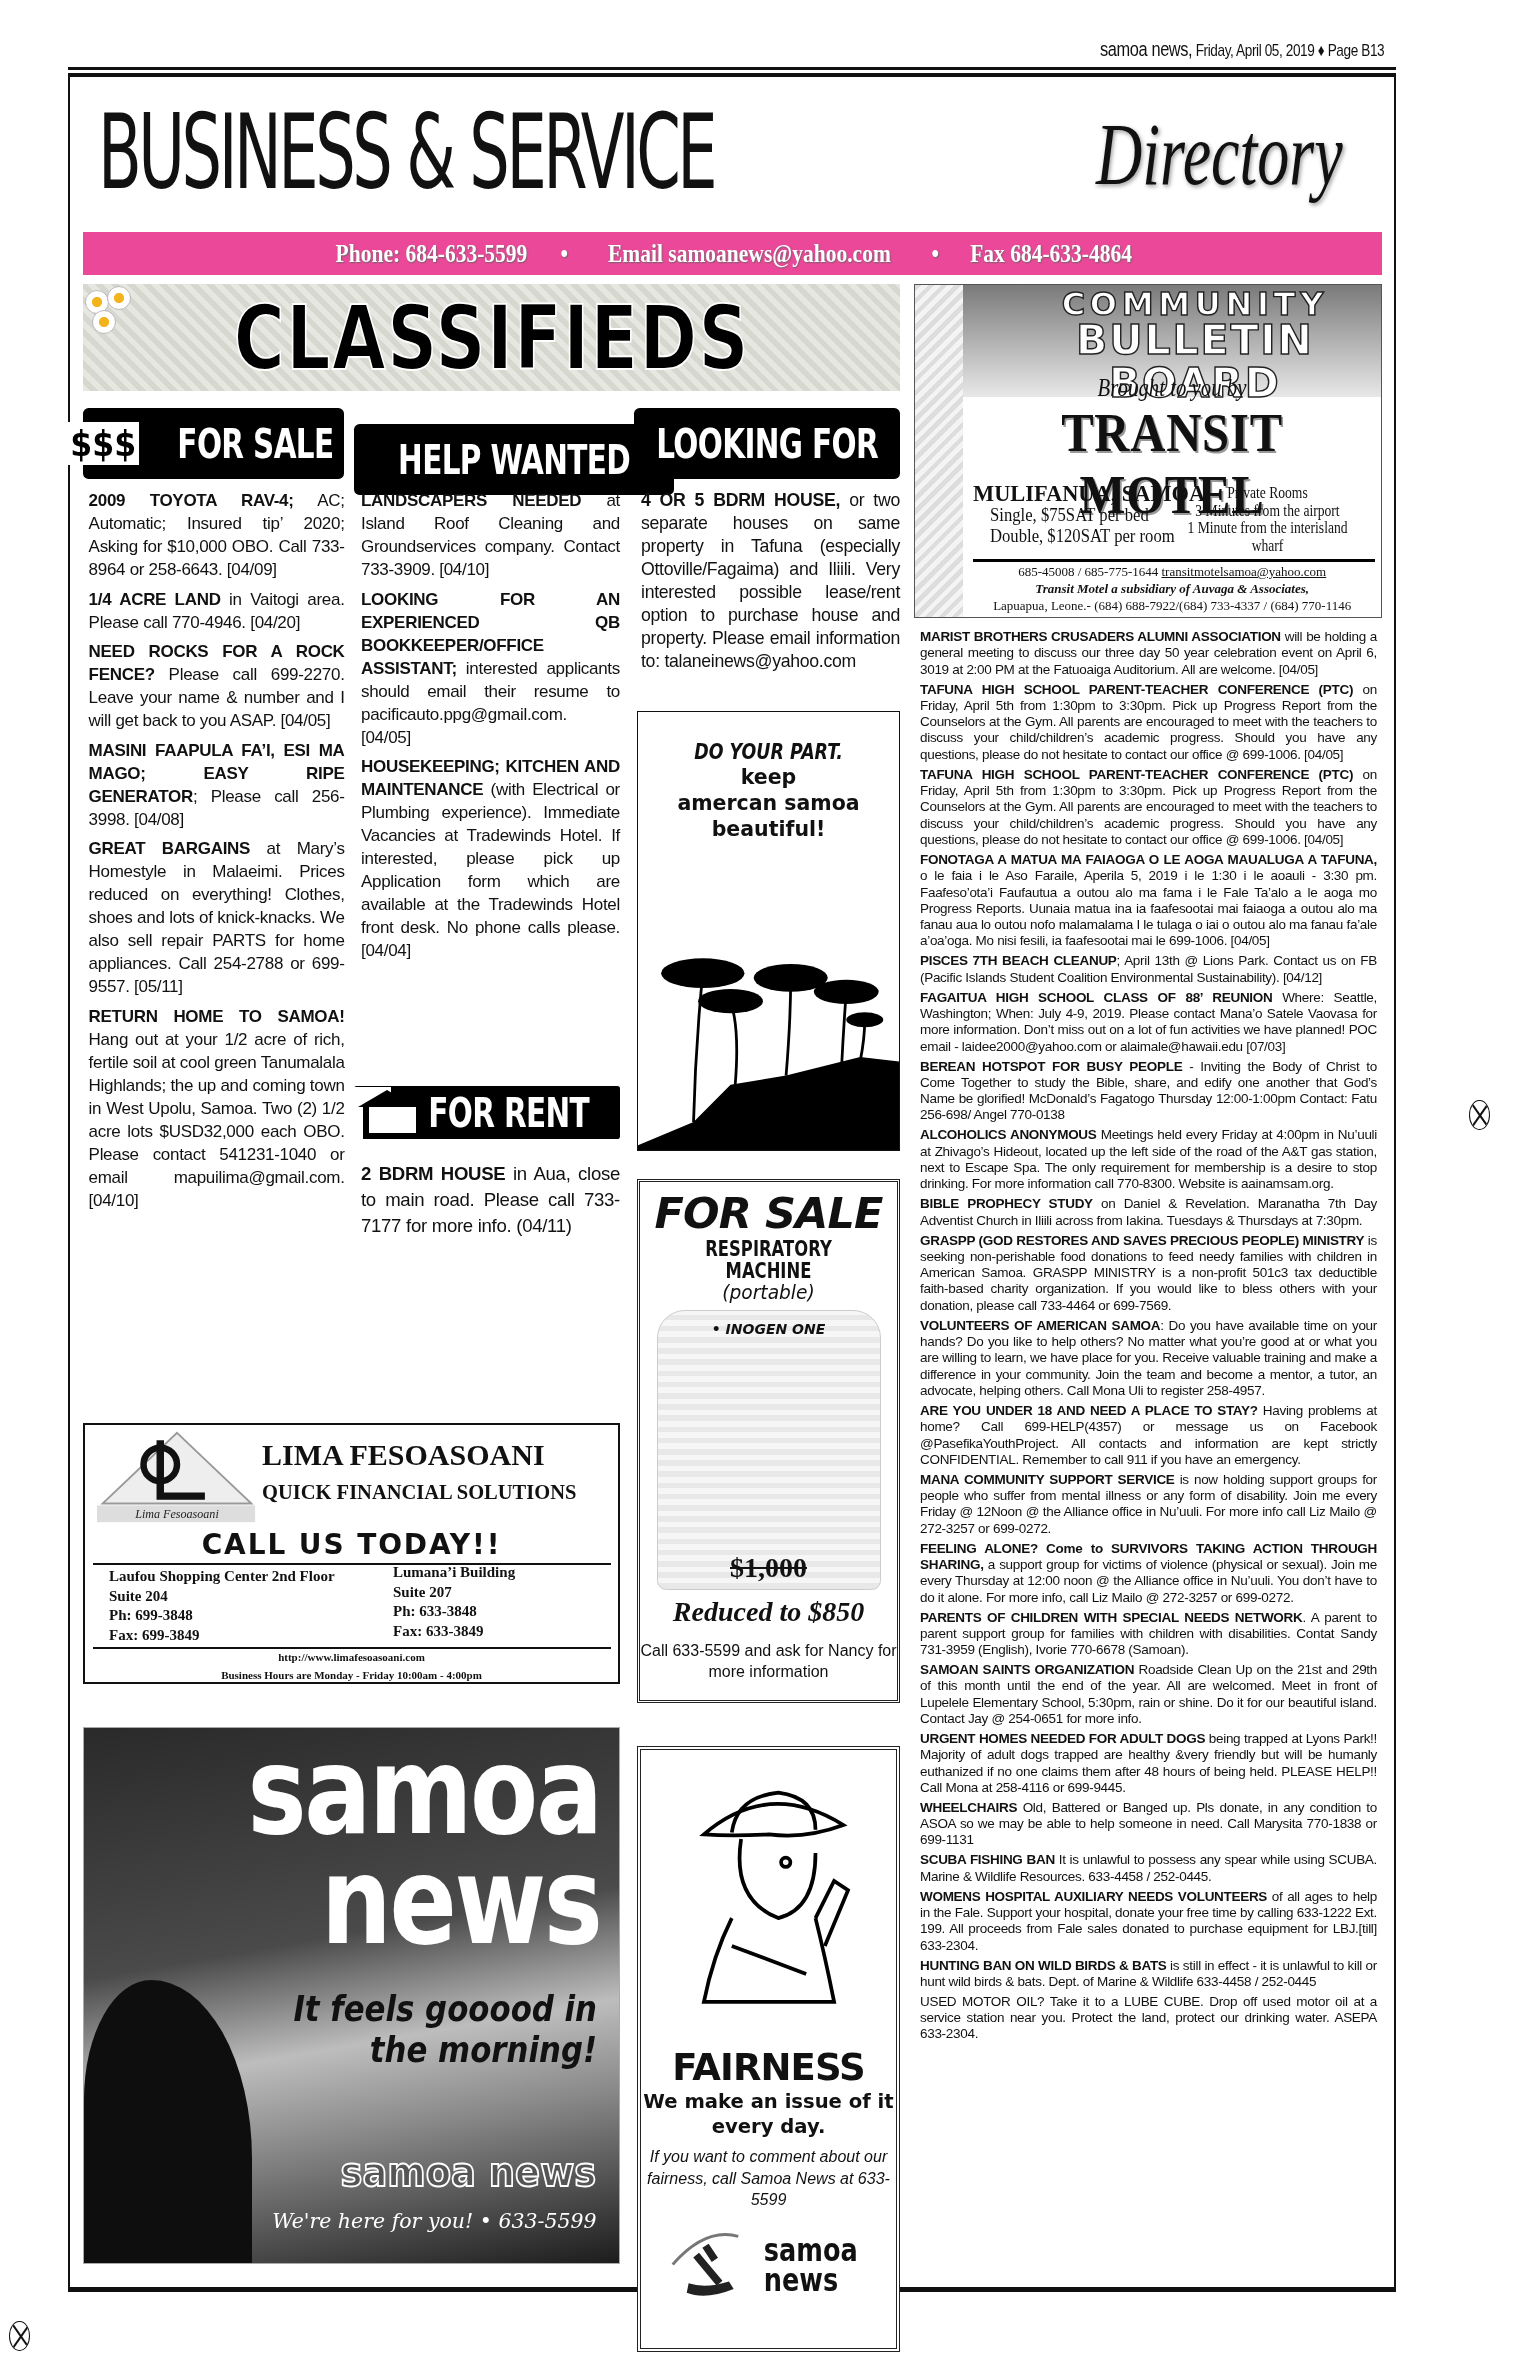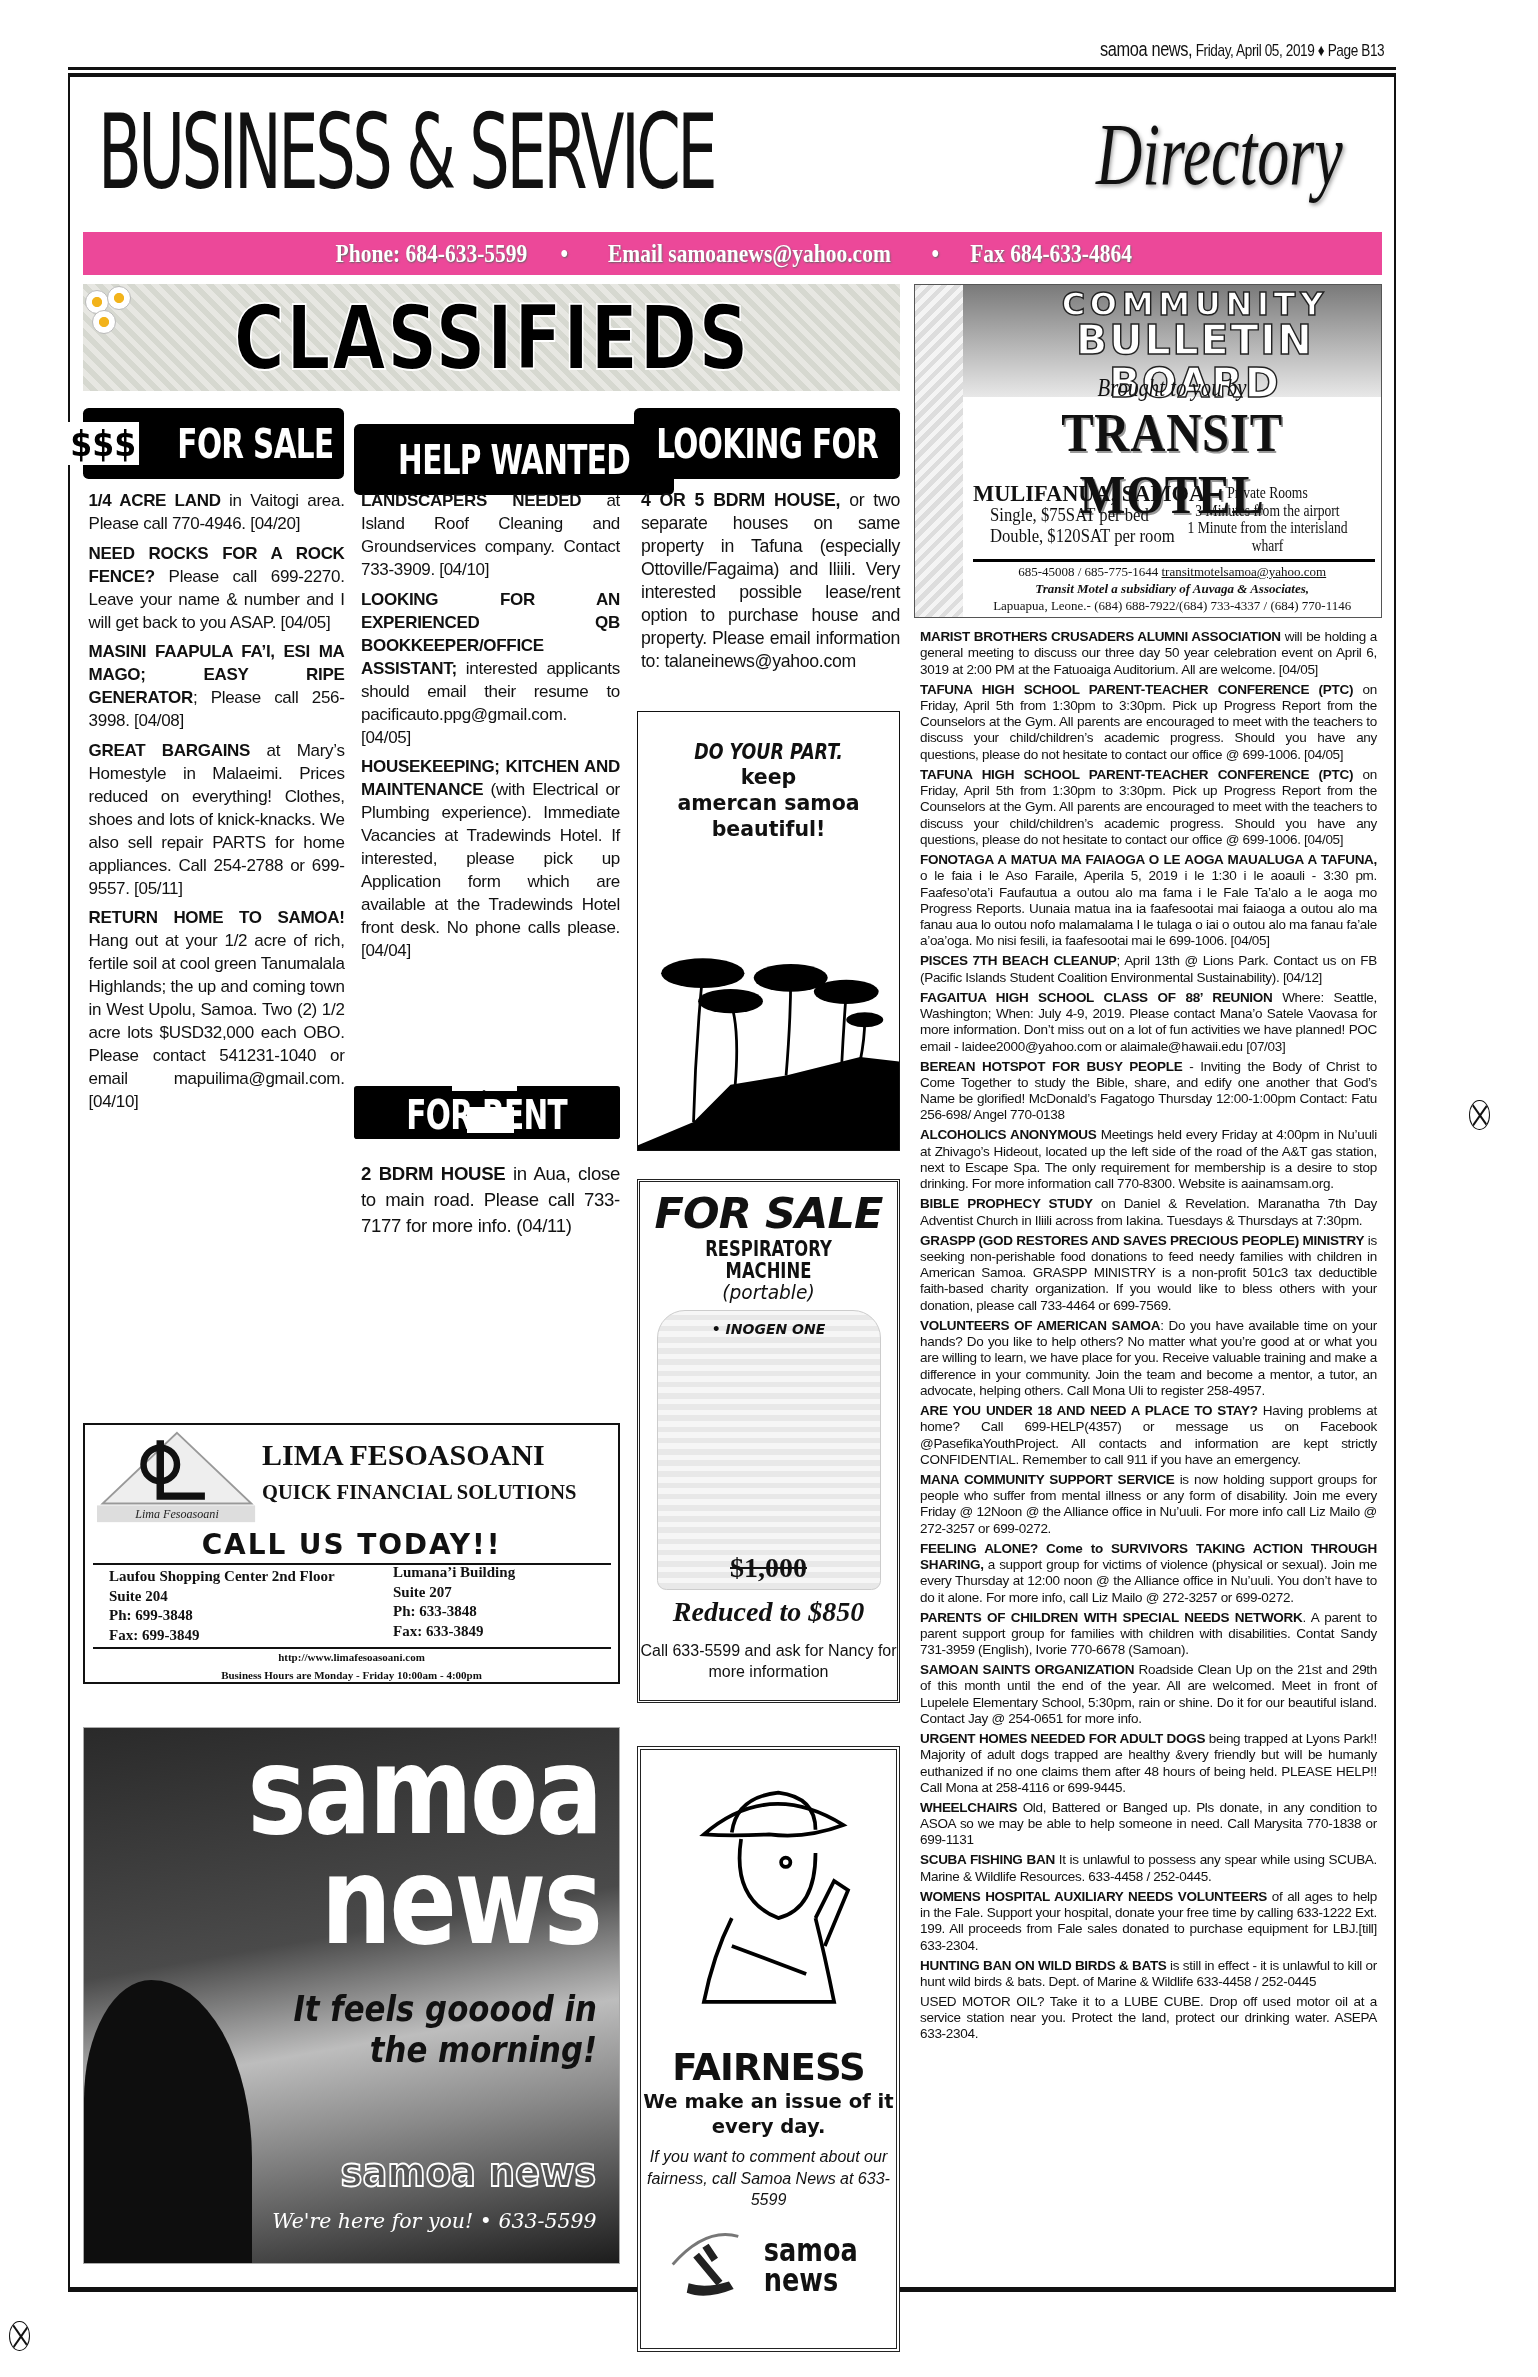--- a/index.html
+++ b/index.html
@@ -138,34 +138,35 @@
     <span class="lbl">FOR SALE</span>
   </div>
   <div class="hdr" style="left:284px;top:347px;width:320px;">
     <span class="lbl">HELP WANTED</span>
   </div>
   <div class="hdr" style="left:564px;top:331px;width:266px;">
     <span class="lbl">LOOKING FOR</span>
   </div>
 
   <div class="col narrow" style="left:18.6px;top:412px;width:256px;">
+    <p class="ad"><b>2009 TOYOTA RAV-4;</b><span> AC; Automatic; Insured tip’ 2020; Asking for $10,000 OBO. Call 733-8964 or 258-6643. [04/09]</span></p>
     <p class="ad"><b>1/4 ACRE LAND</b><span> in Vaitogi area. Please call 770-4946. [04/20]</span></p>
     <p class="ad"><b>NEED ROCKS FOR A ROCK FENCE?</b><span> Please call 699-2270. Leave your name &amp; number and I will get back to you ASAP. [04/05]</span></p>
     <p class="ad"><b>MASINI FAAPULA FA’I, ESI MA MAGO; EASY RIPE GENERATOR</b><span>; Please call 256-3998. [04/08]</span></p>
     <p class="ad"><b>GREAT BARGAINS</b><span> at Mary’s Homestyle in Malaeimi.  Prices reduced on everything!  Clothes, shoes and lots of knick-knacks. We also sell repair PARTS for home appliances.  Call 254-2788 or 699-9557. [05/11]</span></p>
     <p class="ad"><b>RETURN HOME TO SAMOA!</b><span> Hang out at your 1/2 acre of rich, fertile soil at cool green Tanumalala Highlands; the up and coming town in West Upolu, Samoa. Two (2) 1/2 acre lots $USD32,000 each OBO.  Please contact 541231-1040 or email mapuilima@gmail.com. [04/10]</span></p>
   </div>
 
   <div class="col narrow" style="left:291px;top:412px;width:259px;">
     <p class="ad"><b>LANDSCAPERS NEEDED</b><span> at Island Roof Cleaning and Groundservices company. Contact 733-3909. [04/10]</span></p>
     <p class="ad"><b>LOOKING FOR AN EXPERIENCED QB BOOKKEEPER/OFFICE ASSISTANT;</b><span> interested applicants should email their resume to pacificauto.ppg@gmail.com. [04/05]</span></p>
     <p class="ad"><b>HOUSEKEEPING; KITCHEN AND MAINTENANCE</b><span> (with Electrical or Plumbing experience).  Immediate Vacancies at Tradewinds Hotel. If interested, please pick up Application form which are available at the Tradewinds Hotel front desk.  No phone calls please. [04/04]</span></p>
   </div>
 
-  <div class="hdr" style="left:284px;top:1009px;width:266px;height:53px;border-radius:2.8px;flex-direction:column;">
+  <div class="hdr" style="left:284px;top:1009px;width:266px;height:53px;border-radius:2.8px;">
     <span class="house"></span>
     <span class="lbl">FOR RENT</span>
   </div>
   <div class="col narrow" style="left:291px;top:1084px;width:259px;">
     <p class="ad" style="font-size:18.6px;line-height:26px;"><b>2 BDRM HOUSE</b><span> in Aua, close to main road. Please call 733-7177 for more info. (04/11)</span></p>
   </div>
 
   <div class="col narrow" style="left:571px;top:412px;width:259px;">
     <p class="ad" style="font-size:17.7px;"><b>4 OR 5 BDRM HOUSE,</b><span> or two separate houses on same property in Tafuna (especially Ottoville/Fagaima) and Iliili. Very interested possible lease/rent option to purchase house and property. Please email information to: talaneinews@yahoo.com</span></p>
   </div>

